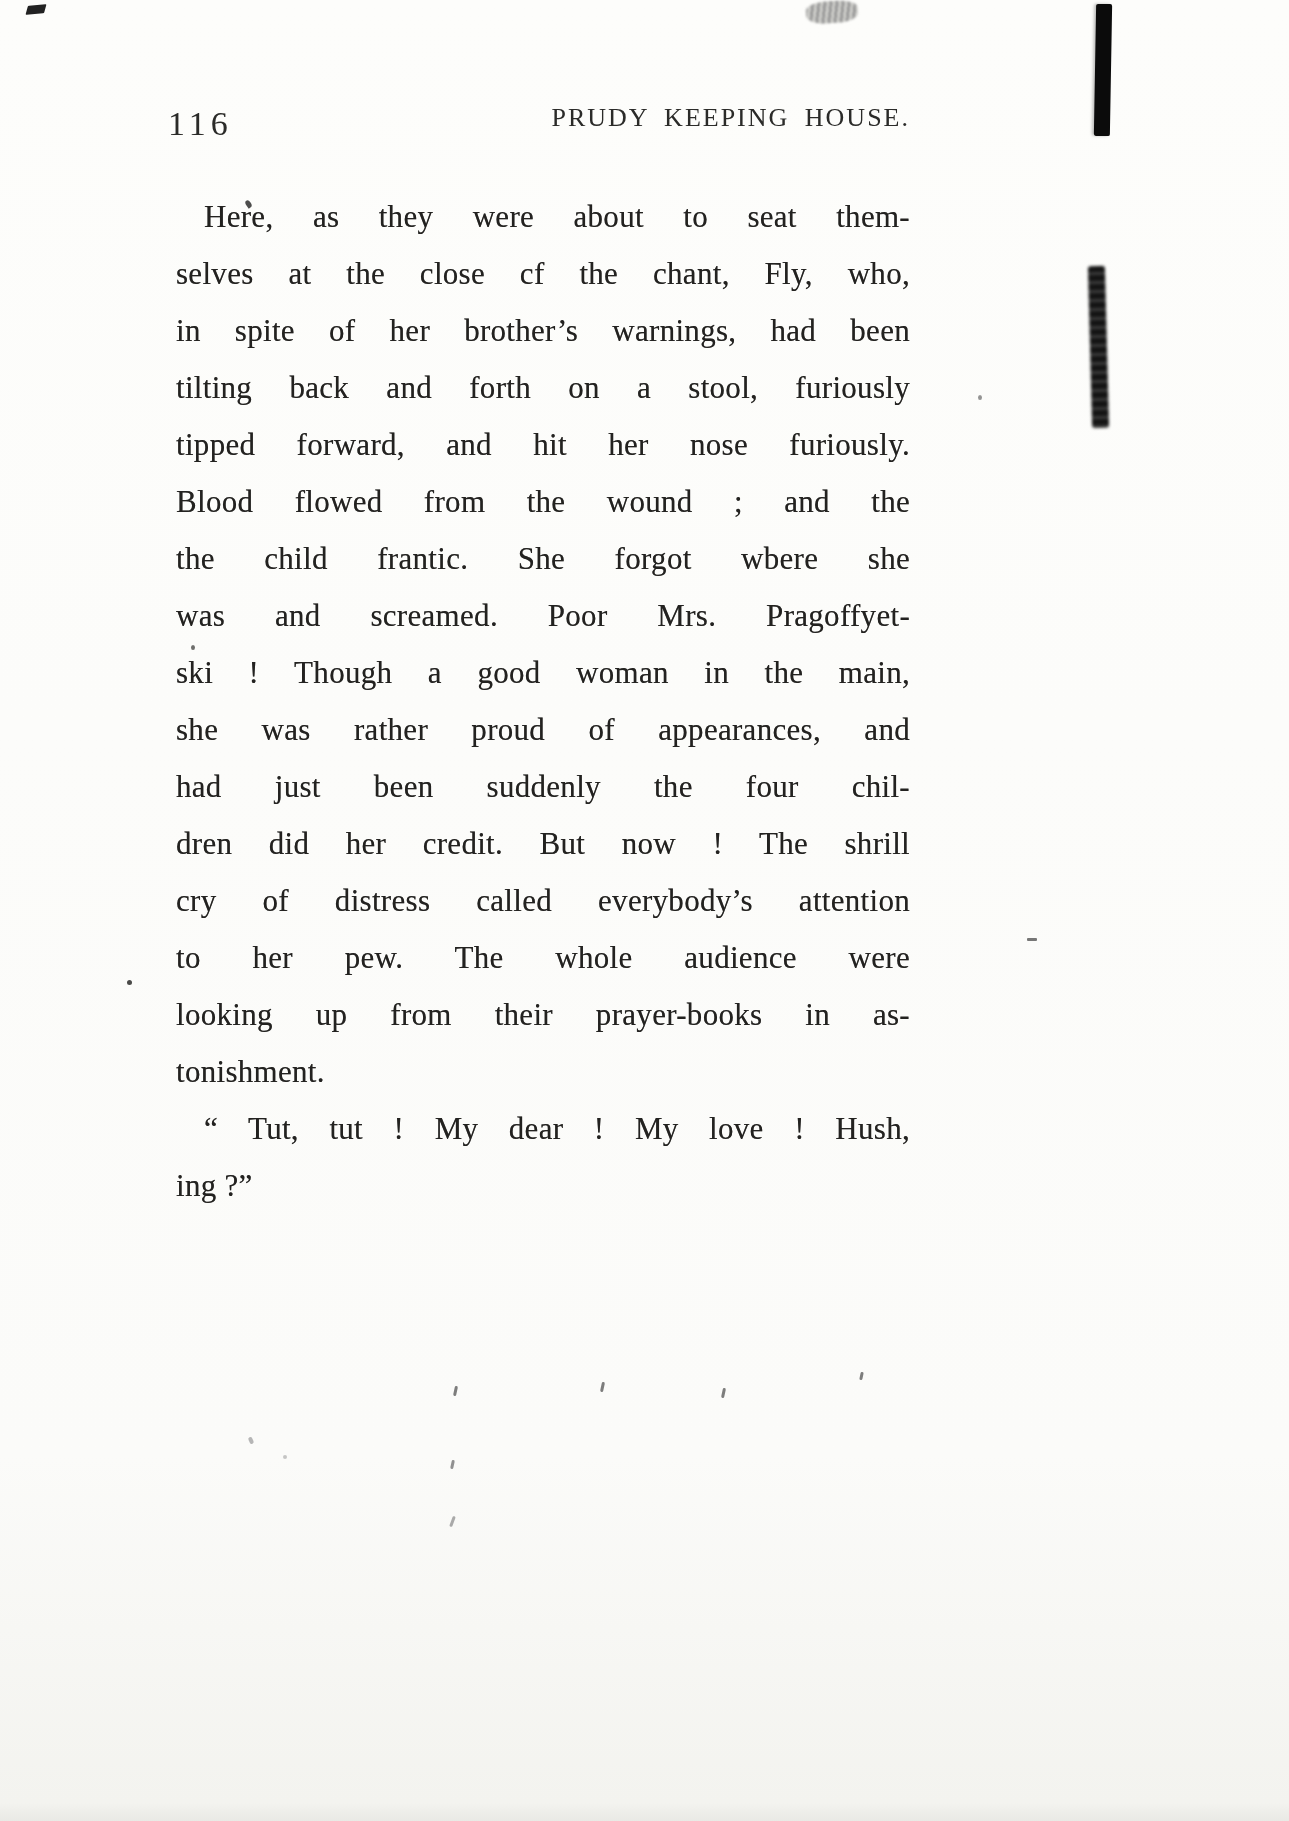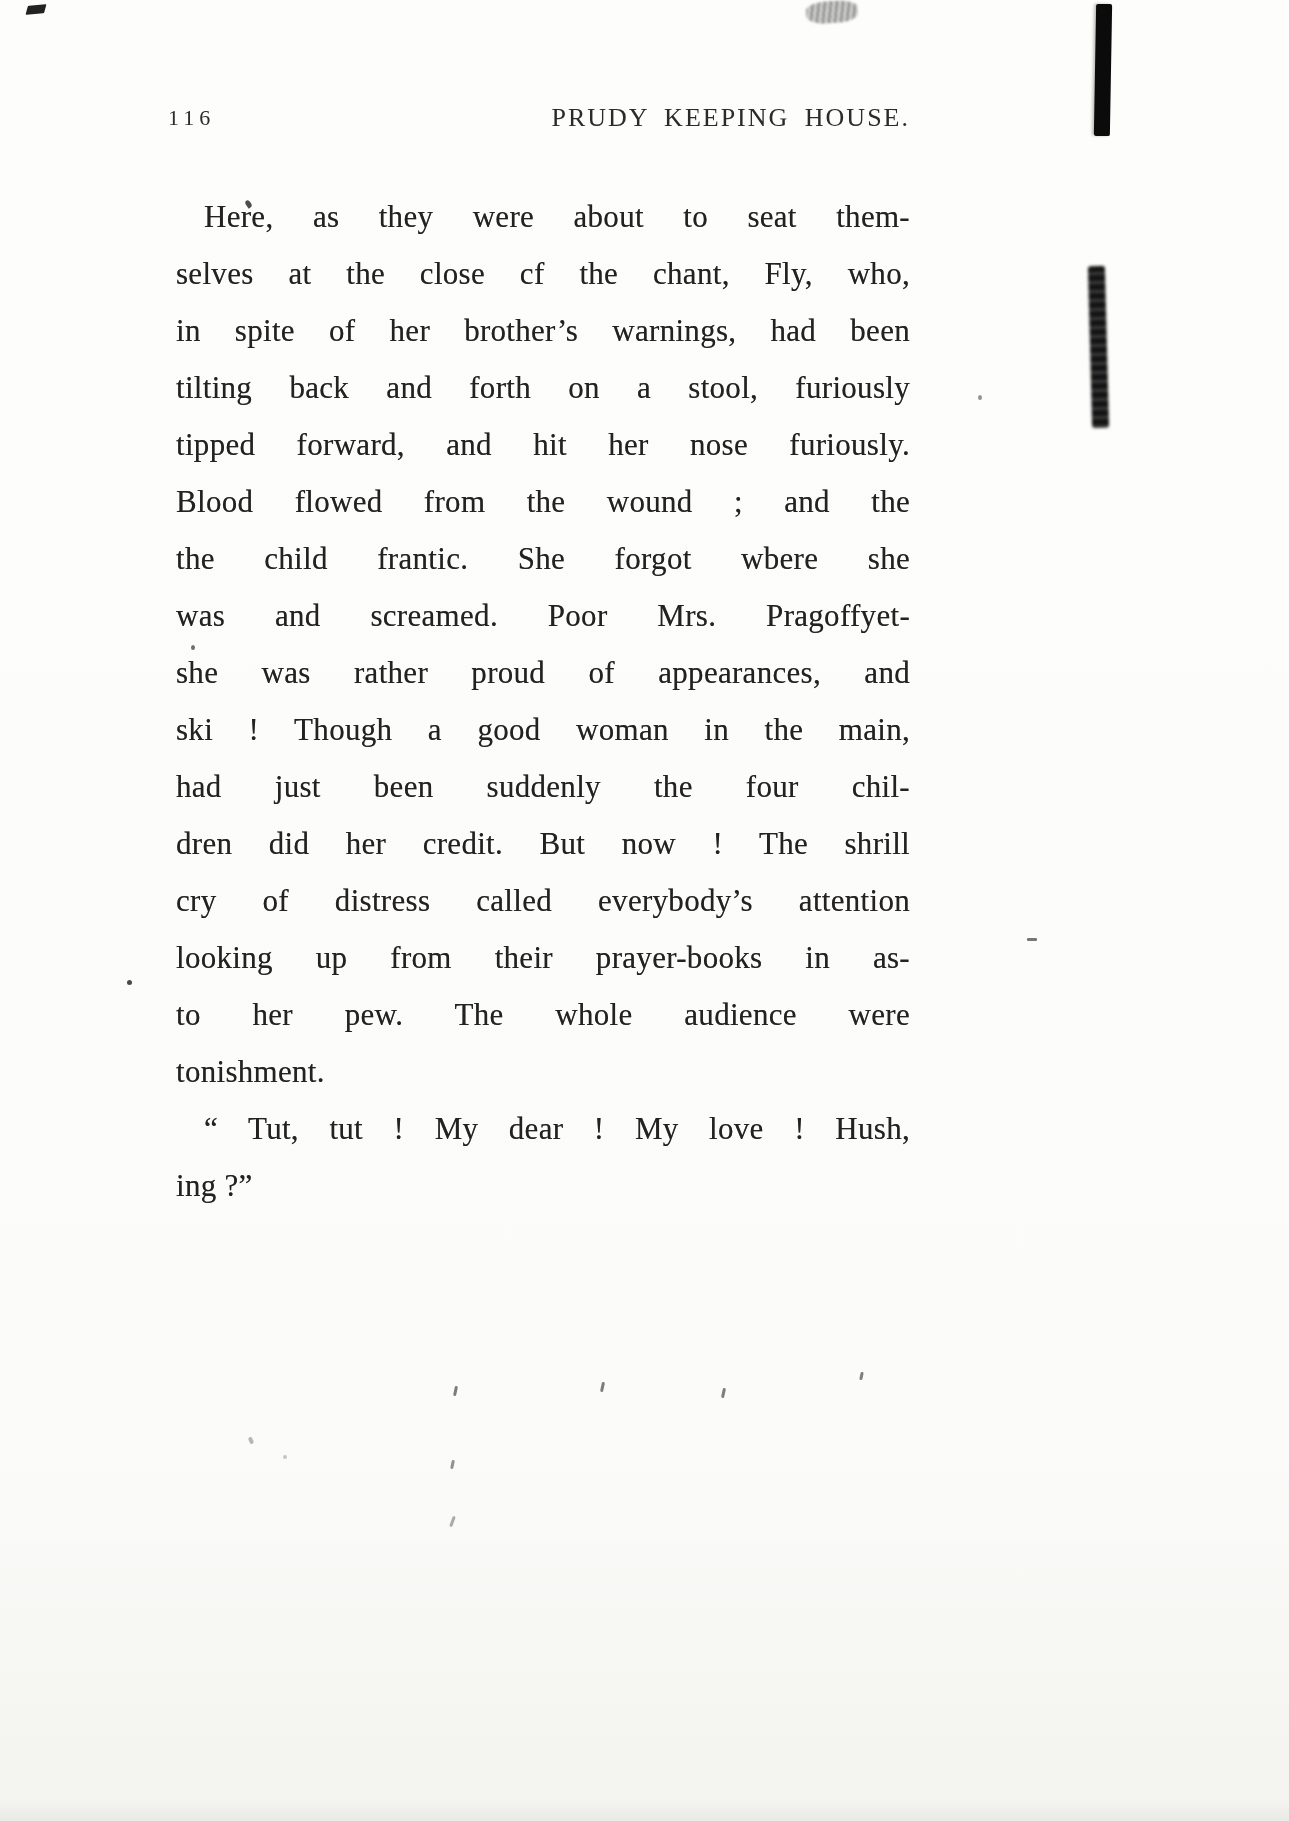--- a/index.html
+++ b/index.html
@@ -19,21 +19,21 @@
     position: absolute;
     top: 103px;
     left: 176px;
     width: 734px;
     height: 36px;
   }
   .page-number {
     position: absolute;
     left: -8px;
     top: 2px;
-    font-size: 22px;
+    font-size: 34px;
     letter-spacing: 5px;
     color: #2b2b29;
   }
   .running-title {
     display: block;
     text-align: right;
     font-size: 26px;
     letter-spacing: 2px;
     word-spacing: 7px;
     color: #2b2b29;
@@ -123,27 +123,27 @@
 
 <main class="text-block">
     <div class="line first">Here, as they were about to seat them-</div>
     <div class="line">selves at the close cf the chant, Fly, who,</div>
     <div class="line">in spite of her brother’s warnings, had been</div>
     <div class="line">tilting back and forth on a stool, furiously</div>
     <div class="line">tipped forward, and hit her nose furiously.</div>
     <div class="line">Blood flowed from the wound ; and the</div>
     <div class="line">the child frantic. She forgot wbere she</div>
     <div class="line">was and screamed. Poor Mrs. Pragoffyet-</div>
+    <div class="line">ski ! Though a good woman in the main,</div>
     <div class="line">she was rather proud of appearances, and</div>
-    <div class="line">ski ! Though a good woman in the main,</div>
     <div class="line">had just been suddenly the four chil-</div>
     <div class="line">dren did her credit. But now ! The shrill</div>
     <div class="line">cry of distress called everybody’s attention</div>
+    <div class="line">to her pew. The whole audience were</div>
     <div class="line">looking up from their prayer-books in as-</div>
-    <div class="line">to her pew. The whole audience were</div>
     <div class="line last">tonishment.</div>
     <div class="line first">“ Tut, tut ! My dear ! My love ! Hush,</div>
     <div class="line last">ing ?”</div>
   </main>
 
 <div>
   <div class="artifact binding-top"></div>
   <div class="artifact binding-mid"></div>
   <div class="artifact smudge-top-right"></div>
   <div class="artifact mark-top-left"></div>

